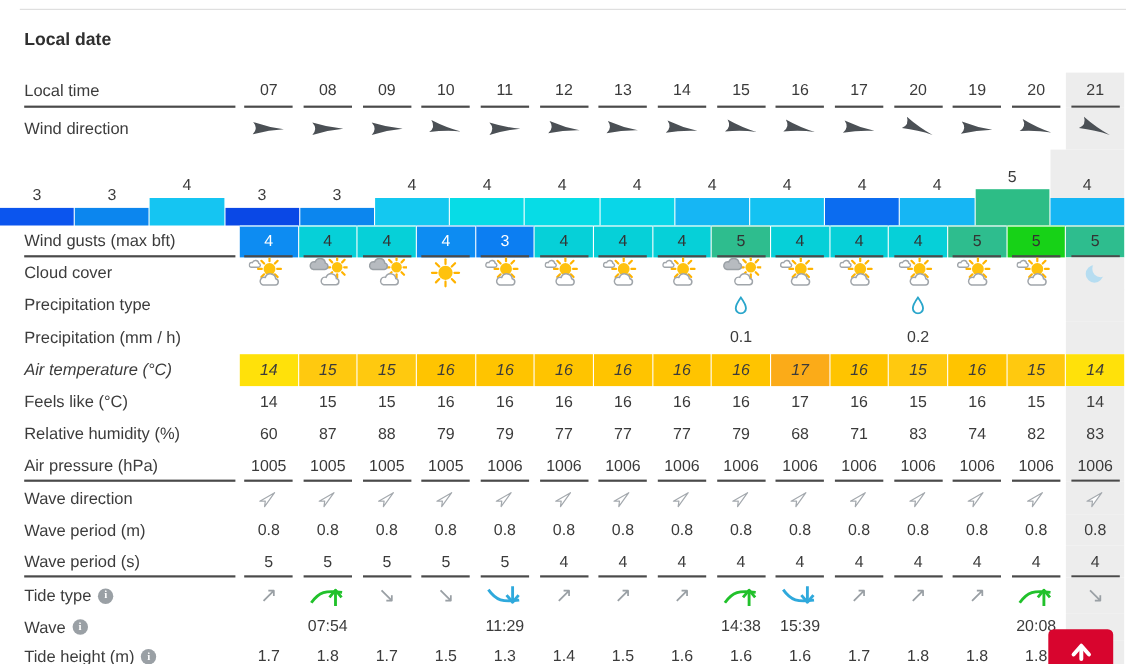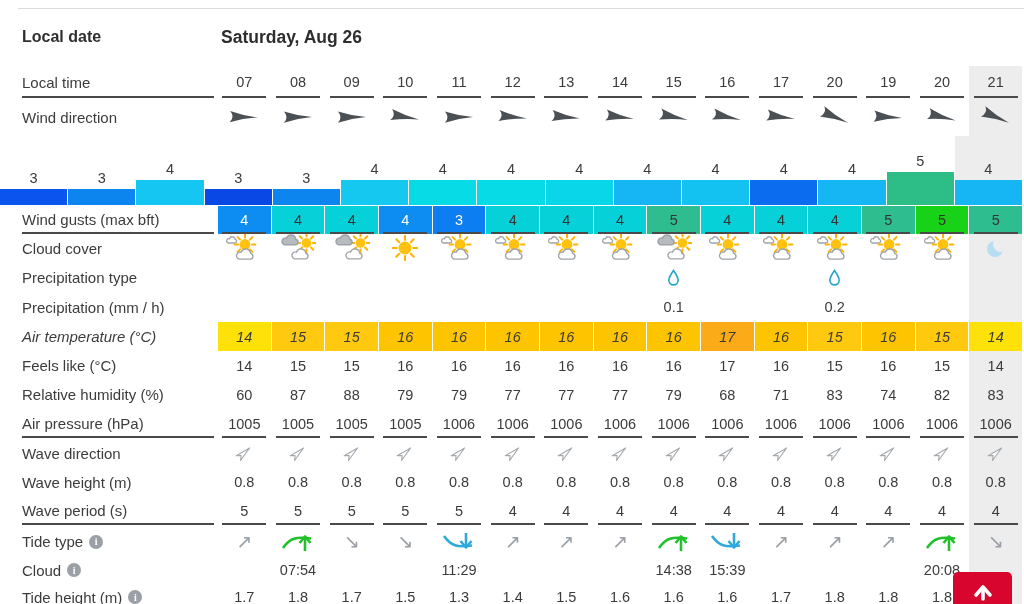--- a/index.html
+++ b/index.html
@@ -51,21 +51,20 @@
 <body>
 
 <div class="app">
   <div class="topline"></div>
   <div class="table">
 
     <div class="row r-date">
       <div class="label">
           <span>Local date</span>
         </div>
-      <div class="datecell">Saturday, Aug 26</div>
     </div>
 
     <div class="row r-time">
       <div class="label labelline">
           <span>Local time</span>
         </div>
       <div class="cells">
           <div class="cell sep">
             <span class="val">07</span>
           </div>
@@ -1009,21 +1008,21 @@
               <svg width="26" height="26" viewBox="-8 -6 48 28" style="transform:rotate(-42deg)">
                 <path d="M2 14 L30 8 L2 2 L9 8 Z" fill="#fff" stroke="#a4a9ae" stroke-width="2" stroke-linejoin="round"></path>
               </svg>
             </span>
           </div>
         </div>
     </div>
 
     <div class="row r-waveh">
       <div class="label">
-          <span>Wave height (m)</span>
+          <span>Wave period (m)</span>
         </div>
       <div class="cells">
           <div class="cell">
             <span class="val">0.8</span>
           </div>
           <div class="cell">
             <span class="val">0.8</span>
           </div>
           <div class="cell">
             <span class="val">0.8</span>
@@ -1199,21 +1198,21 @@
             </span>
           </div>
           <div class="cell" style="background: rgb(237, 237, 237);">
             <span class="tgl">↘</span>
           </div>
         </div>
     </div>
 
     <div class="row r-ttime">
       <div class="label">
-          <span>Cloud</span>
+          <span>Wave</span>
           <span class="info">i</span>
         </div>
       <div class="cells">
           <div class="cell"></div>
           <div class="cell">
             <span class="val">07:54</span>
           </div>
           <div class="cell"></div>
           <div class="cell"></div>
           <div class="cell">

